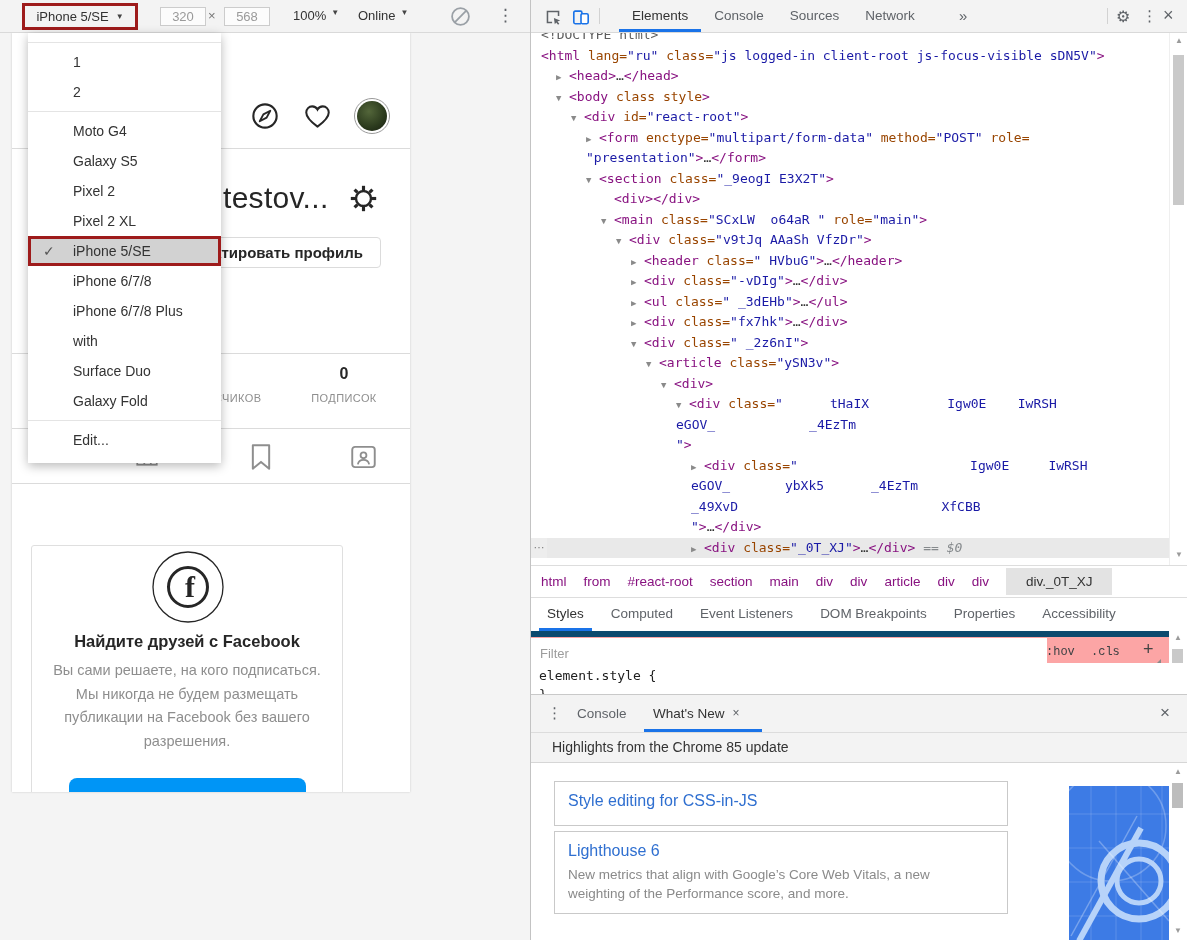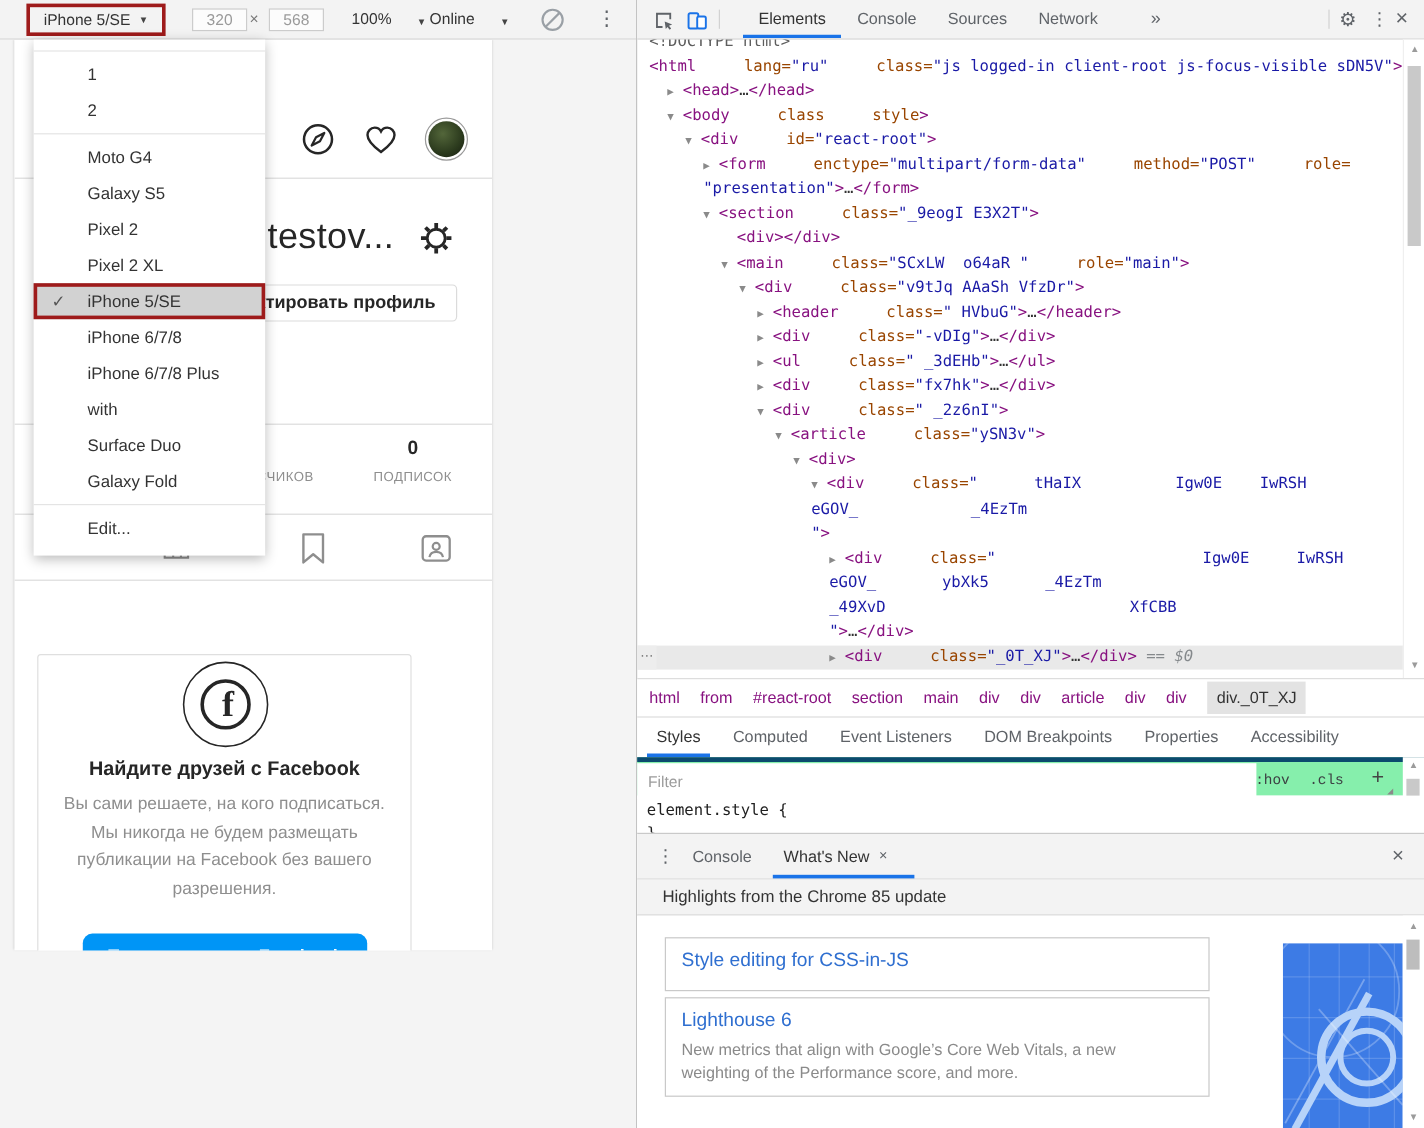--- a/index.html
+++ b/index.html
@@ -8,21 +8,21 @@
   .abs{position:absolute;}
   
   #emu-toolbar{left:0;top:0;width:530px;height:33px;background:#f3f3f3;border-bottom:1px solid #d9d9d9;box-sizing:border-box;}
   #device-btn{left:22px;top:3px;width:116px;height:27px;border:3px solid #9e1b1b;box-sizing:border-box;
               display:flex;align-items:center;justify-content:center;gap:7px;font-size:13px;color:#333;cursor:pointer;}
   .caret{font-size:8px;color:#444;}
   .dim-box{top:7px;width:46px;height:19px;border:1px solid #ccc;background:#fcfcfc;color:#9a9a9a;
            font-size:13px;text-align:center;line-height:18px;box-sizing:border-box;}
   #dim-w{left:160px;} #dim-h{left:224px;}
   #dim-x{left:208px;top:8px;color:#777;font-size:13px;}
-  .tb-ctrl{top:8px;display:flex;align-items:flex-end;gap:21px;font-size:13px;color:#333;}
+  .tb-ctrl{top:8px;display:flex;align-items:flex-start;gap:5px;font-size:13px;color:#333;}
   #zoom-ctrl{left:293px;} #net-ctrl{left:358px;}
   #rotate-btn{left:450px;top:6px;}
   #emu-kebab{left:497px;top:5px;font-size:17px;color:#5f6368;}
   #emu-area{left:0;top:33px;width:530px;height:907px;background:#f4f4f4;}
   
   #viewport{left:12px;top:33px;width:398px;height:759px;background:#fff;overflow:hidden;box-shadow:0 0 2px rgba(0,0,0,.18);}
   #ig-header{left:0;top:0;width:398px;height:116px;background:#fff;border-bottom:1px solid #dbdbdb;box-sizing:border-box;}
   .ig-icon{position:absolute;}
   #ig-avatar{left:345px;top:68px;width:30px;height:30px;border-radius:50%;
              background:radial-gradient(circle at 40% 35%,#53663a,#2b3a1d 60%,#161c10);
@@ -63,42 +63,42 @@
   #dt-gear{left:585px;top:7px;font-size:16px;color:#5f6368;}
   #dt-kebab{left:611px;top:7px;font-size:15px;color:#5f6368;}
   #dt-close{left:632px;top:5px;font-size:18px;color:#5f6368;}
   
   #dom-tree{left:0;top:33px;width:639px;height:532px;overflow:hidden;
             font-family:"DejaVu Sans Mono","Liberation Mono",monospace;font-size:13px;white-space:pre;}
   .dl{height:20.5px;line-height:20.5px;}
   #dom-tree .dl:first-child{margin-top:-8px;}
   .dl.sel{background:#e9e9e9;}
   .arr{display:inline-block;width:13px;font-size:9px;color:#8a8a8a;}
-  .c-t{color:#881280;} .c-a{color:#994500;margin-left:32px;} .c-v{color:#1a1aa6;} .c-p{color:#333;}
+  .c-t{color:#881280;} .c-a{color:#994500;} .c-v{color:#1a1aa6;} .c-p{color:#333;}
   .c-g{color:#5e5e5e;} .c-d{color:#85898c;font-style:italic;}
   #dom-gutter{left:0;top:538px;width:16px;height:20px;background:#ededed;color:#808080;
               font-size:11px;text-align:center;line-height:18px;}
   
   .sb{background:#fff;}
   .sb .sb-arrow{position:absolute;left:0;width:18px;text-align:center;font-size:8px;color:#9b9b9b;}
   .sb .sb-thumb{position:absolute;left:3px;width:11px;background:#c9c9c9;}
   #tree-sb{left:638px;top:33px;width:18px;height:532px;border-left:1px solid #efefef;}
   #style-sb{left:638px;top:631px;width:18px;height:63px;}
   #wn-sb{left:638px;top:763px;width:18px;height:177px;}
   
   #crumbs{left:0;top:565px;width:656px;height:32px;background:#fff;border-top:1px solid #ddd;box-sizing:border-box;
           display:flex;align-items:center;padding-left:10px;gap:17px;font-size:13.5px;}
   .crumb{color:#881280;white-space:nowrap;cursor:pointer;}
-  .crumb.sel{background:#e3e3e3;color:#333;padding:6px 8px;}
+  .crumb.sel{background:#e3e3e3;color:#333;padding:6px 20px;}
   
   #styles-tabs{left:0;top:597px;width:656px;height:34px;background:#fff;border-top:1px solid #ddd;box-sizing:border-box;
                display:flex;align-items:stretch;padding-left:8px;gap:11px;font-size:13.5px;color:#5f6368;}
   .st-tab{padding:0 8px;line-height:32px;cursor:pointer;white-space:nowrap;}
   .st-tab.active{color:#333;box-shadow:inset 0 -3px 0 #1a73e8;}
-  #filter-bar{left:0;top:631px;width:656px;height:32px;background:#86efac;border-top:4px solid #0c4a6e;box-sizing:border-box;}
+  #filter-bar{left:0;top:631px;width:656px;height:32px;background:#fca5a5;border-top:6px solid #0c4a6e;box-sizing:border-box;}
   #filter-input{position:absolute;left:0;top:1px;width:507px;height:30px;border:none;background:#fff;
                 padding:0 0 0 9px;font-size:13px;color:#333;outline:none;font-family:"Liberation Sans",sans-serif;}
   #filter-input::placeholder{color:#9c9c9c;}
   .mini-btn{position:absolute;top:8px;font-family:Liberation Mono, monospace;font-size:12px;color:#3c4043;}
   #hov-btn{left:515px;} #cls-btn{left:560px;}
   #plus-btn{position:absolute;left:612px;top:2px;font-size:18px;color:#444;}
   #plus-corner{position:absolute;left:625px;top:22px;width:0;height:0;border-left:5px solid transparent;border-bottom:5px solid #8a8a8a;}
   #elem-style{left:0;top:663px;width:656px;height:31px;background:#fff;overflow:hidden;
               font-family:"DejaVu Sans Mono","Liberation Mono",monospace;font-size:13px;color:#202020;}
   #elem-style div{padding-left:8px;line-height:19px;}

